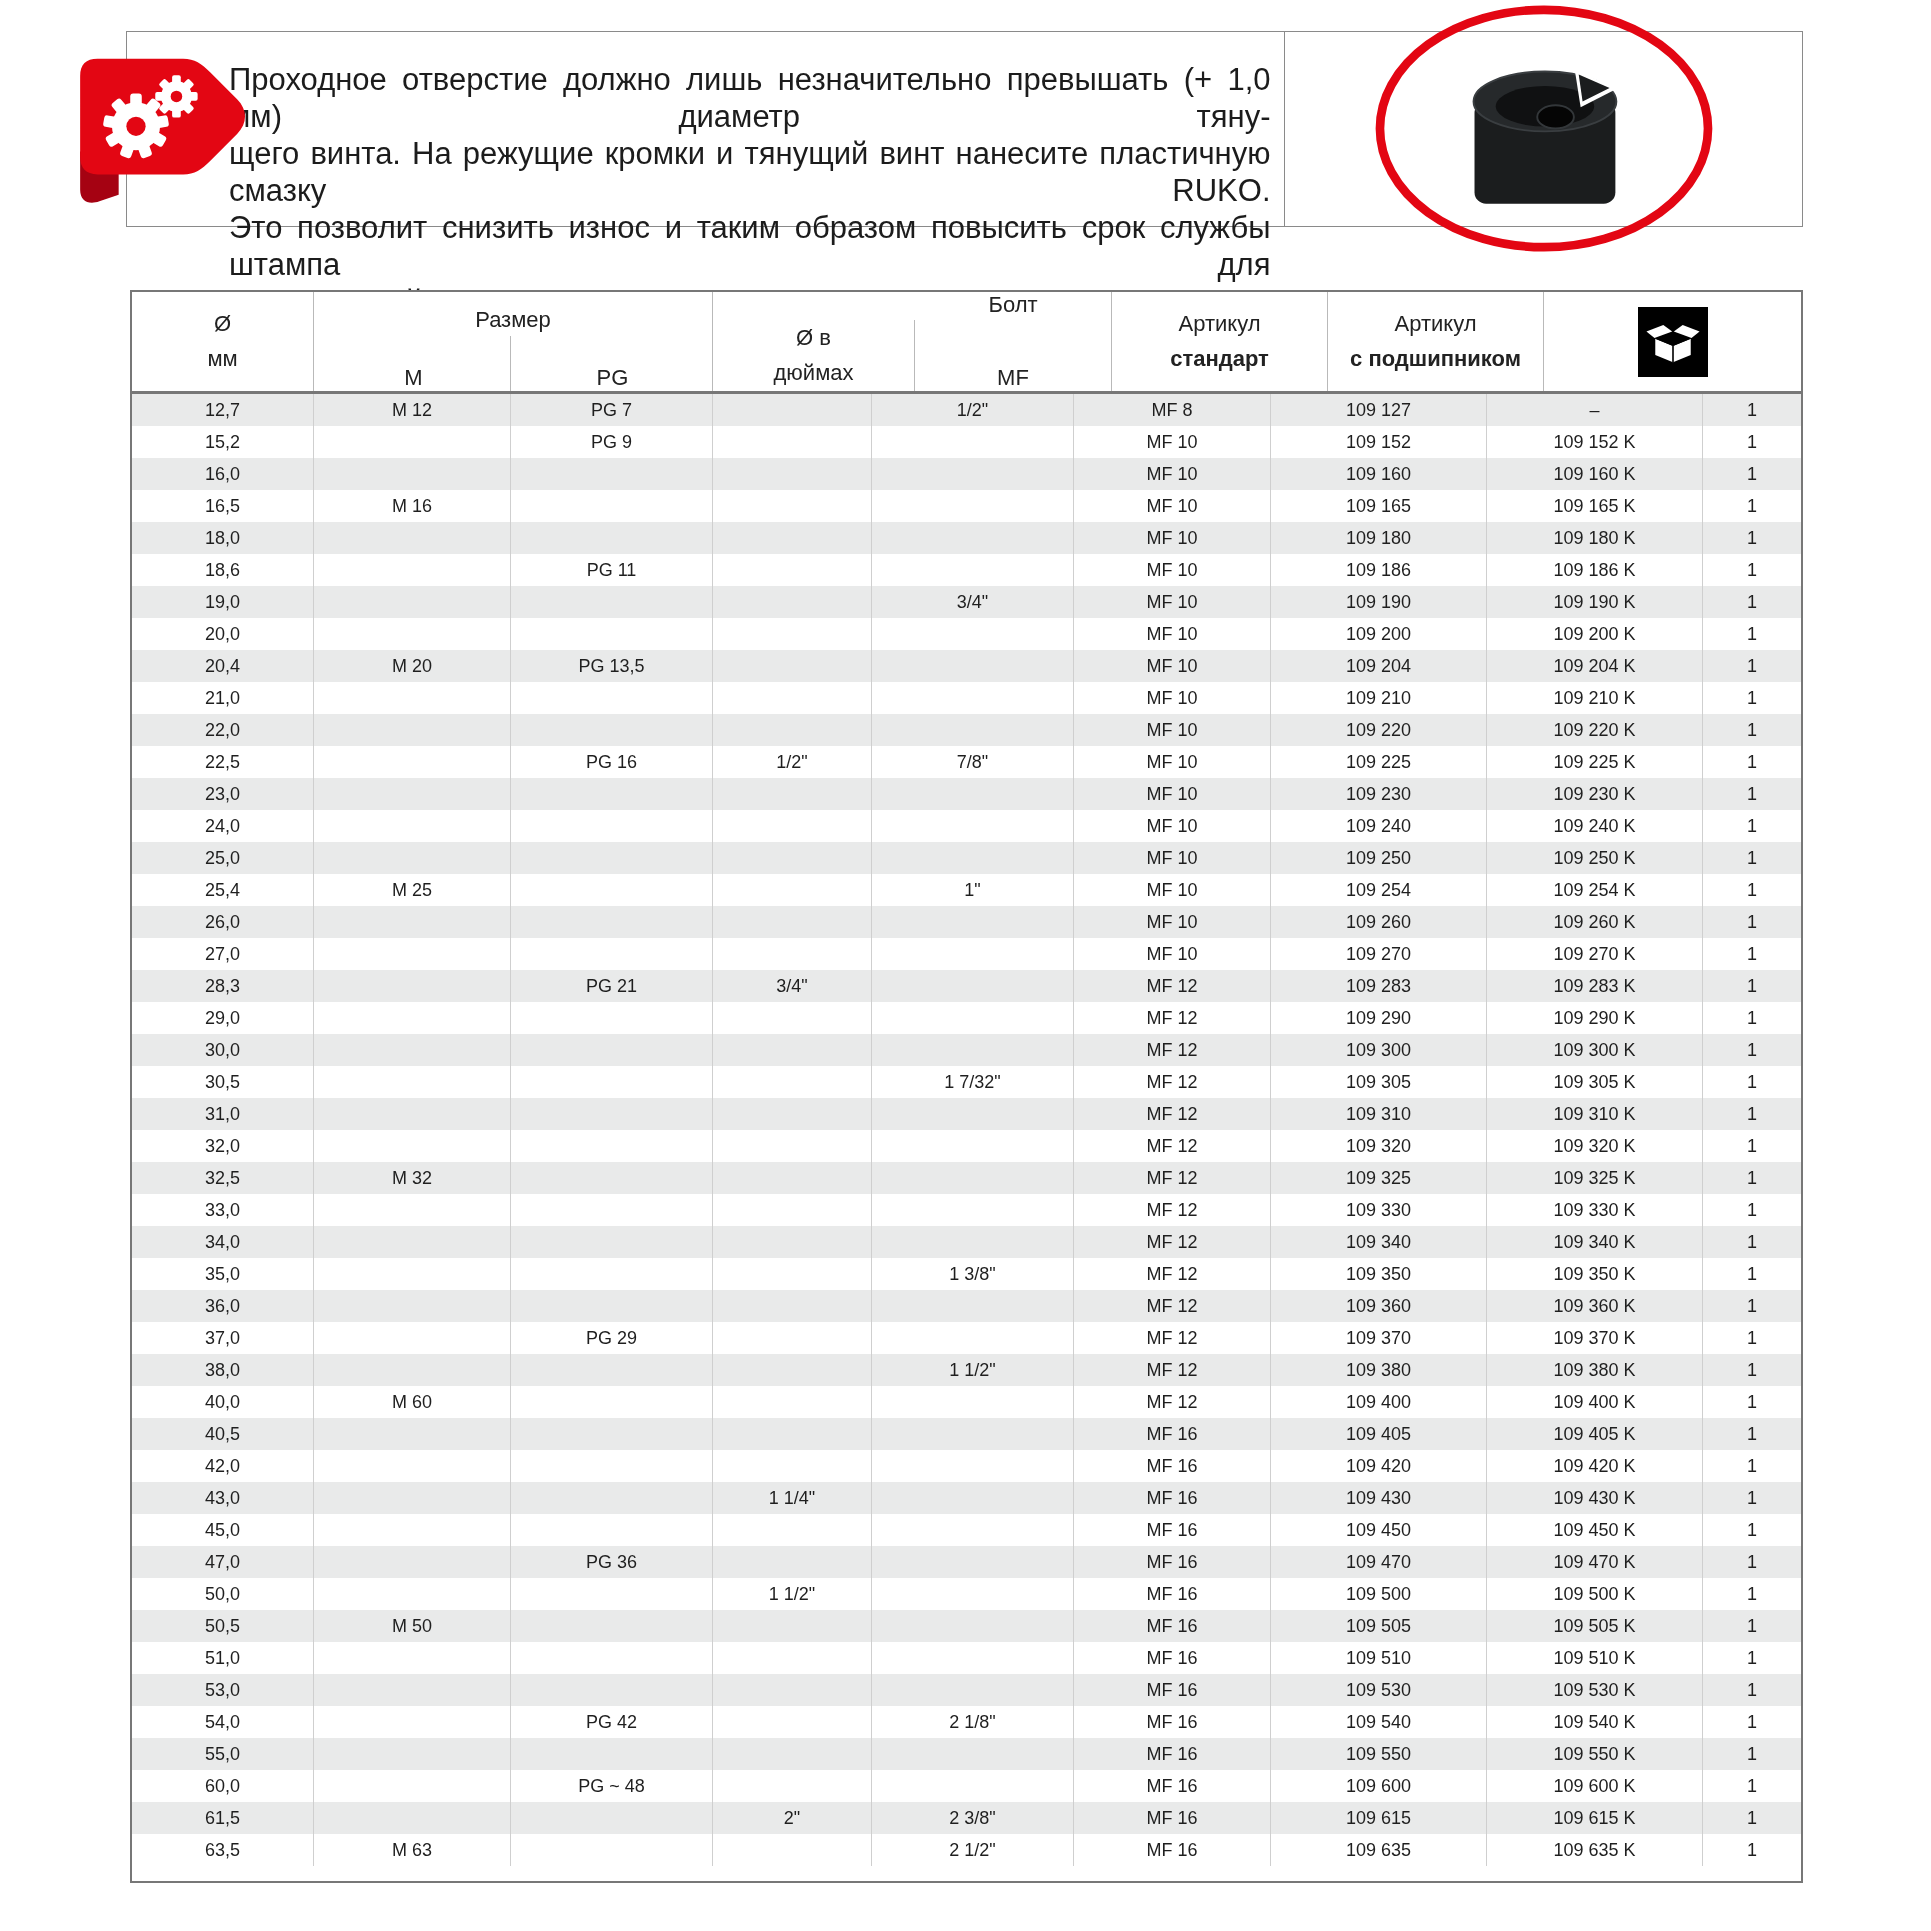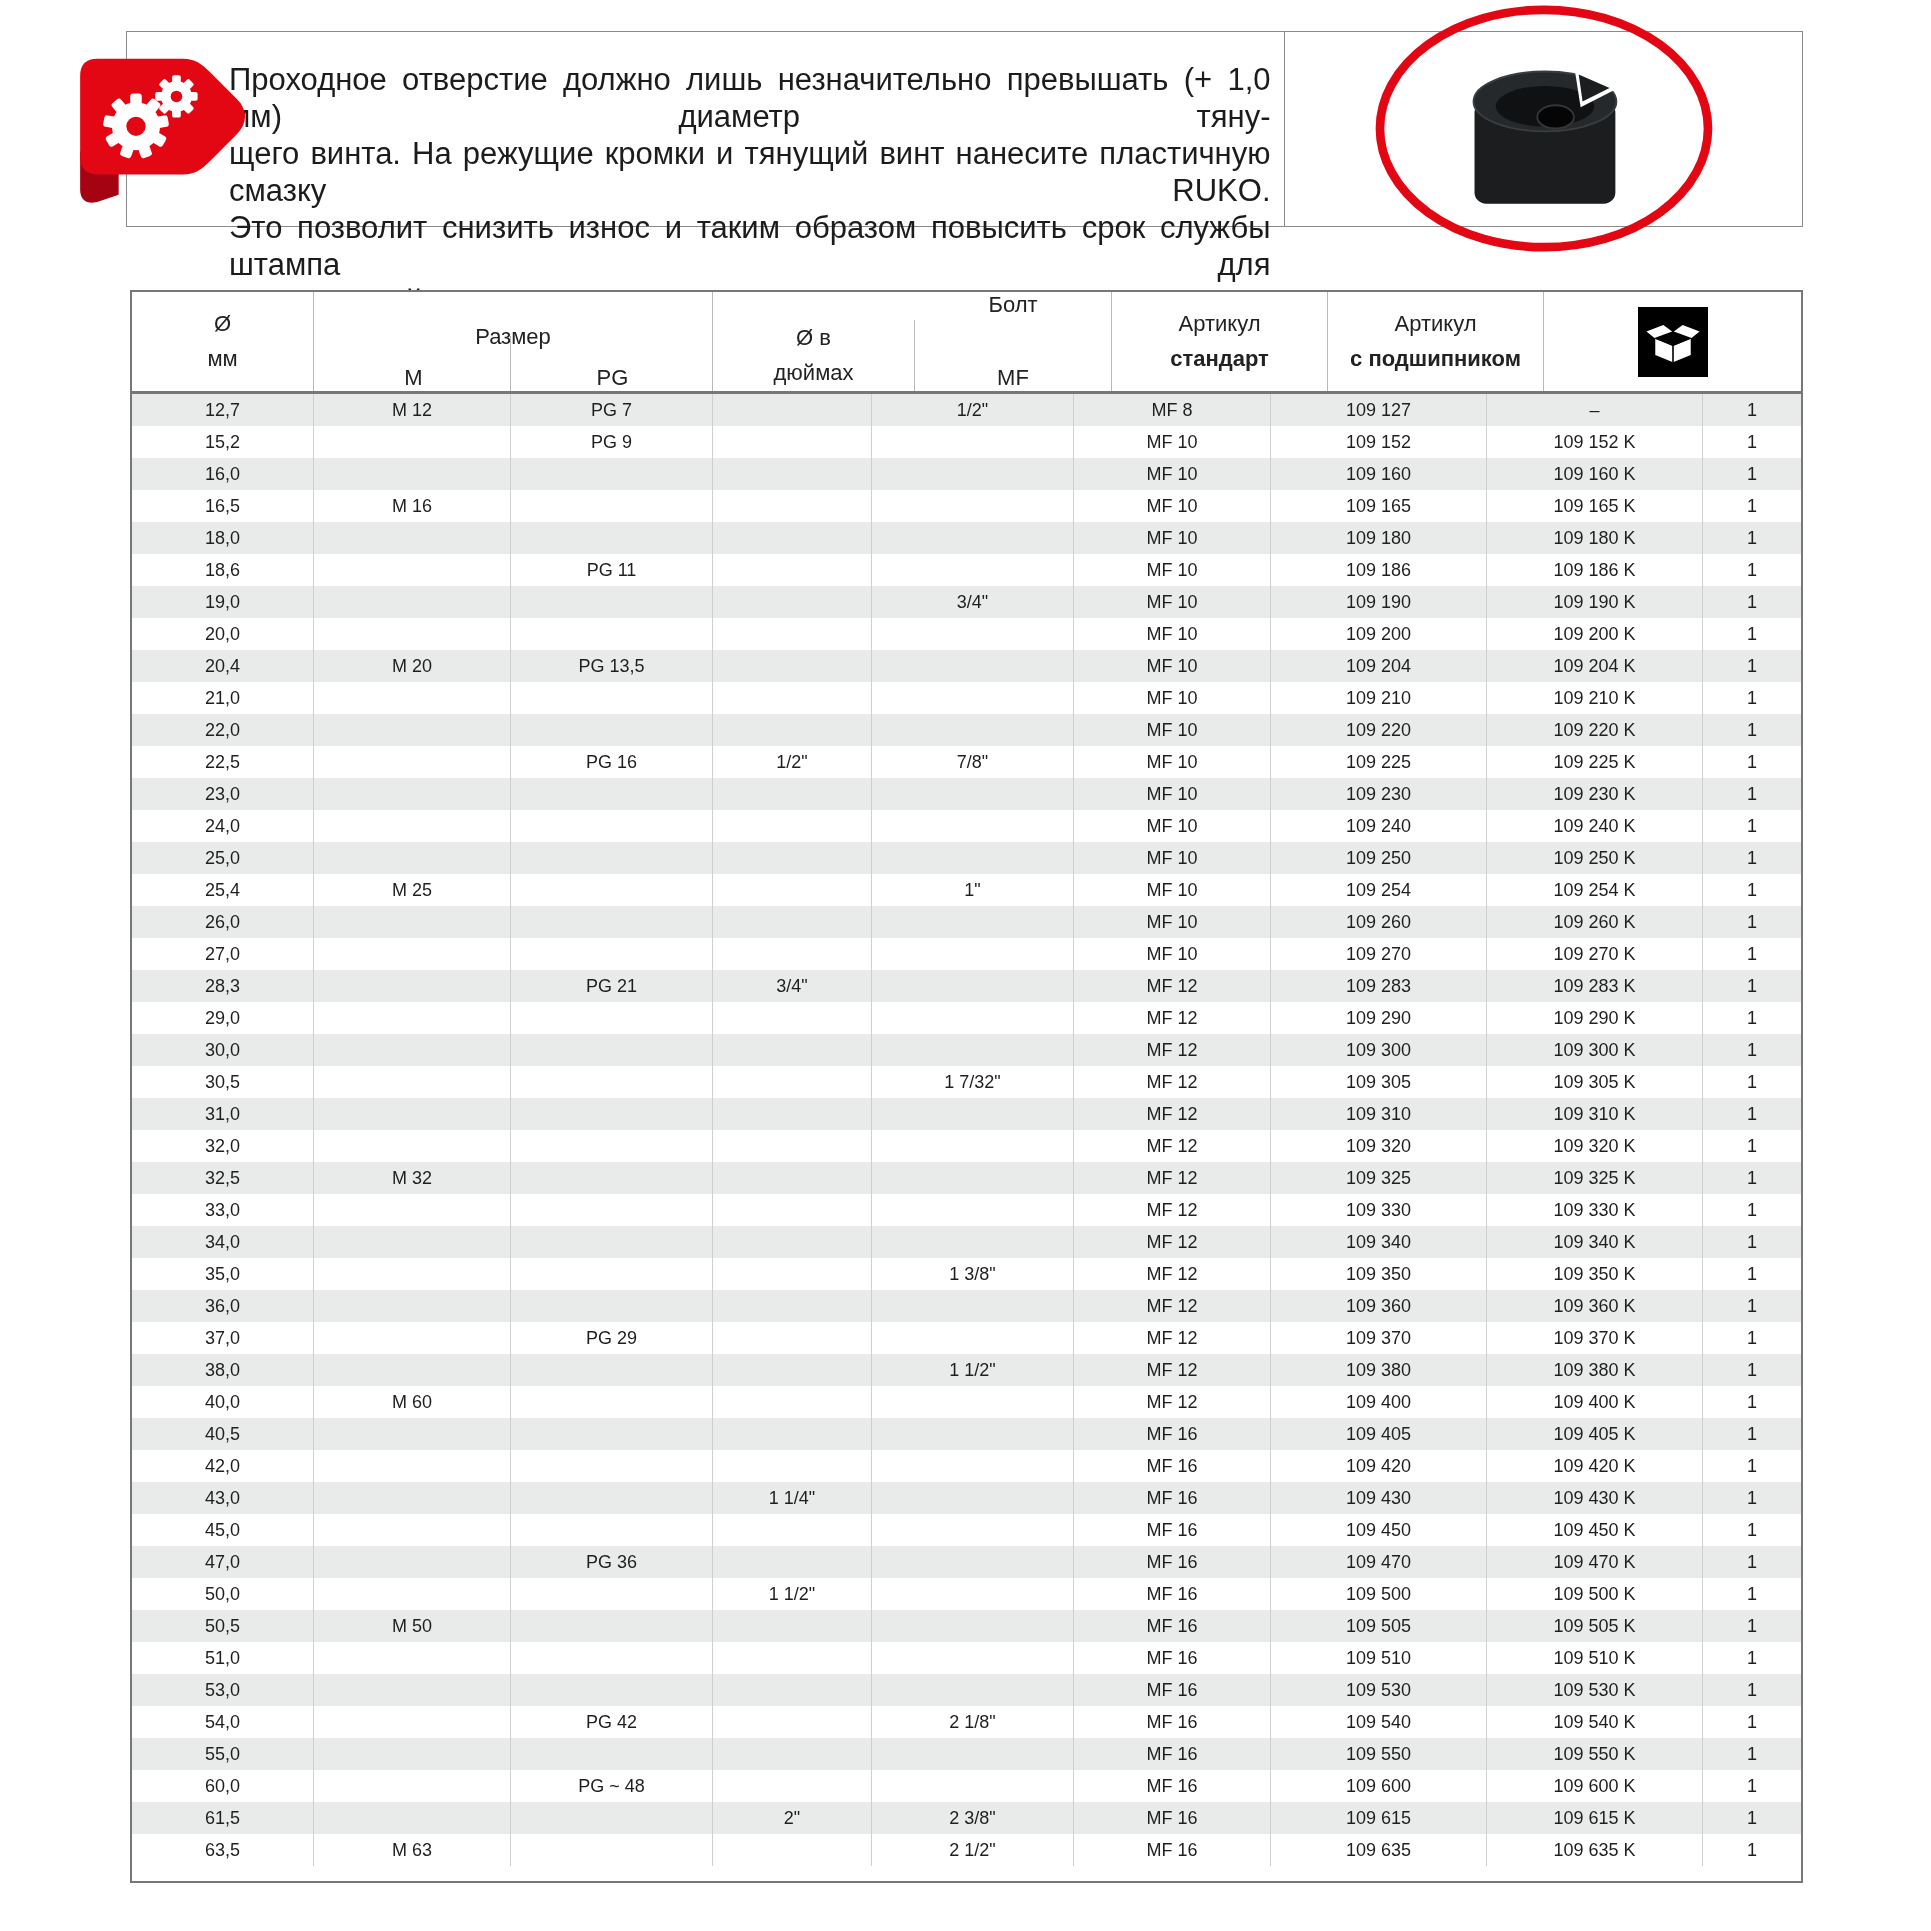--- a/index.html
+++ b/index.html
@@ -23,21 +23,21 @@
   
   .parts-table { position:absolute; left:130px; top:290px; width:1673px; height:1593px;
                  border:2.9px solid #777; background:#fff; }
   .thead { height:102px; border-bottom:3.9px solid #777; display:flex;
            font-size:22px; color:#222; }
   .hcell { display:flex; flex-direction:column; align-items:center; justify-content:center;
            gap:8.7px; border-right:1px solid #b9b9b9; }
   .hcell:last-child { border-right:none; }
   .hcell .bold { font-weight:bold; }
   .h-d  { width:182px; }
-  .h-sz { width:399px; position:relative; justify-content:space-between; padding-top:32px; }
+  .h-sz { width:399px; position:relative; justify-content:space-between; padding-top:15px; }
   .h-sz .subrow { display:flex; width:100%; margin-top:5.8px; }
   .h-sz .subrow span { width:50%; text-align:center; }
   .h-sz .subdivider { position:absolute; left:196px; top:44px; bottom:0; width:1px; background:#b9b9b9; }
   .h-cp { width:159px; }
   .h-in { width:202px;margin-top:28px; }
   .h-mf { width:197px;justify-content:space-between; }
   .h-as { width:216px; }
   .h-ab { width:216px; }
   .h-pk { flex:1; }
   .pkg-badge { width:70px; height:70px; background:#000; display:flex;

